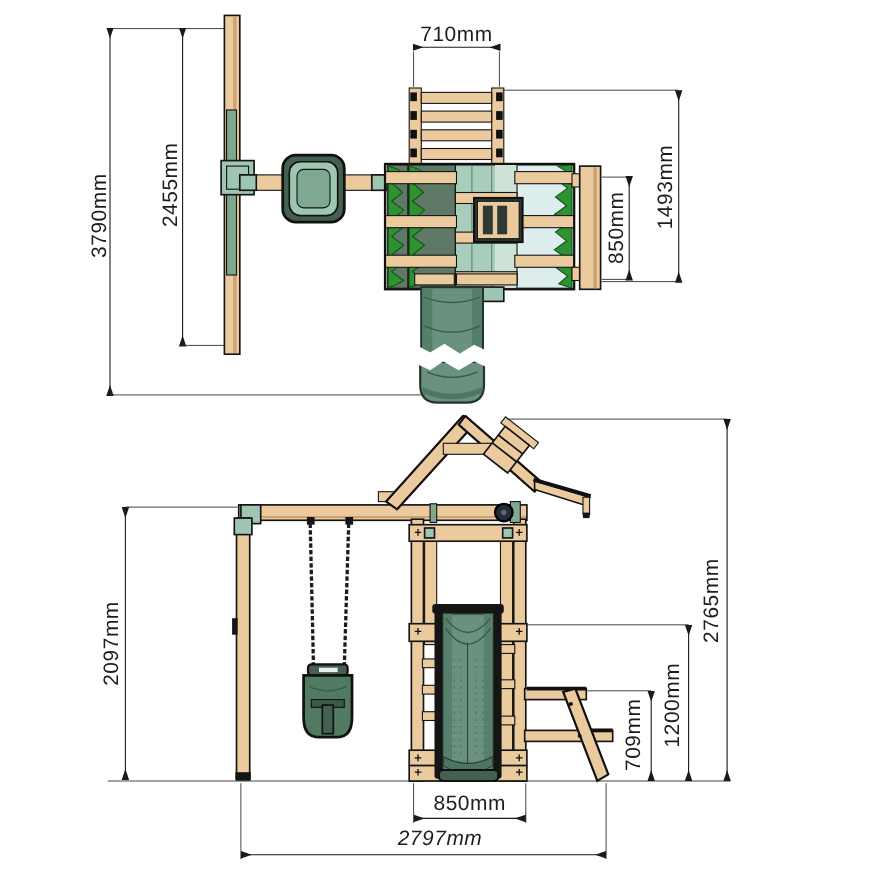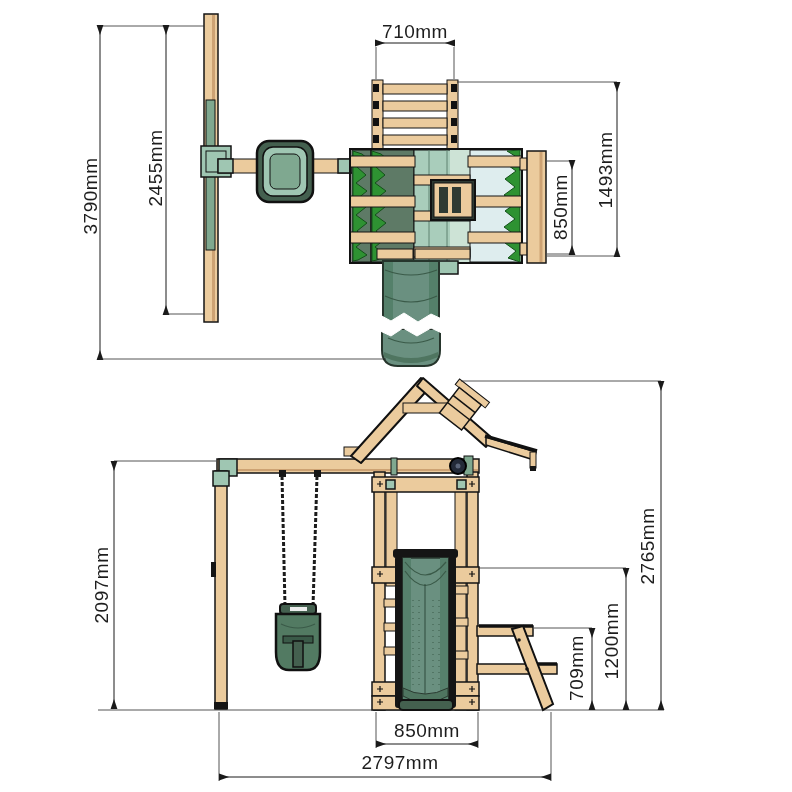--- a/index.html
+++ b/index.html
@@ -281,15 +281,15 @@
 <div class="dim-label" style="left:415px;top:32px;">710mm</div>
 <div class="dim-label vert" style="left:156px;top:168px;">2455mm</div>
 <div class="dim-label vert" style="left:91px;top:196px;">3790mm</div>
 <div class="dim-label vert" style="left:606px;top:170px;">1493mm</div>
 <div class="dim-label vert" style="left:561px;top:207px;">850mm</div>
 <div class="dim-label vert" style="left:102px;top:585px;">2097mm</div>
 <div class="dim-label vert" style="left:648px;top:546px;">2765mm</div>
 <div class="dim-label vert" style="left:612px;top:641px;">1200mm</div>
 <div class="dim-label vert" style="left:577px;top:668px;">709mm</div>
 <div class="dim-label" style="left:427px;top:731px;">850mm</div>
-<div class="dim-label" style="left:400px;top:763px;">2797mm</div>
+<div class="dim-label" style="left:400px;top:763px;font-style:italic;">2797mm</div>
 
 </div>
 
 </body></html>

